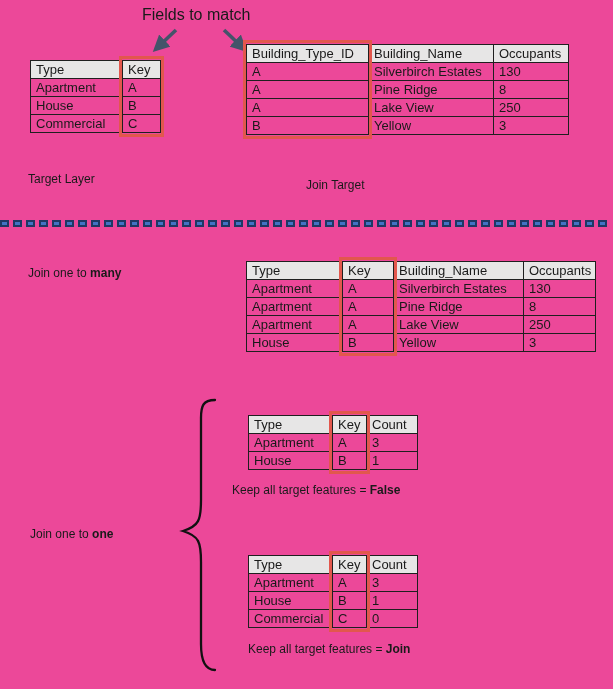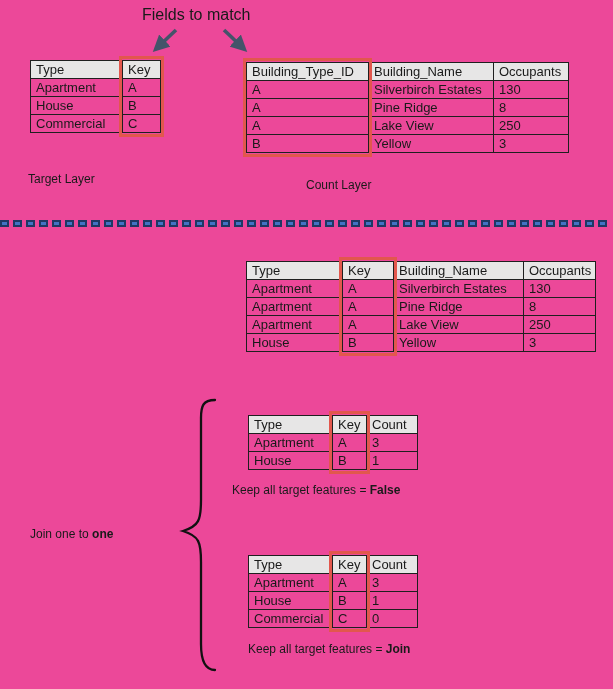--- a/index.html
+++ b/index.html
@@ -88,21 +88,21 @@
           <tr>
             <td>Commercial</td>
             <td>C</td>
           </tr>
         </tbody>
       </table>
       <div class="keybox" style="left: 89px; top: -4px; width: 45px; height: 81px;"></div>
     </div>
   <div class="abs label" style="left:28px;top:172px;">Target Layer</div>
 
-  <div class="tablewrap" style="left:246px;top:62px;">
+  <div class="tablewrap" style="left:246px;top:44px;">
       <table>
         <colgroup>
           <col style="width: 122px;">
           <col style="width: 125px;">
           <col style="width: 75px;">
         </colgroup>
         <thead>
           <tr>
             <th>Building_Type_ID</th>
             <th>Building_Name</th>
@@ -127,21 +127,21 @@
           </tr>
           <tr>
             <td>B</td>
             <td>Yellow</td>
             <td>3</td>
           </tr>
         </tbody>
       </table>
       <div class="keybox" style="left: -3px; top: -4px; width: 129px; height: 99px;"></div>
     </div>
-  <div class="abs label" style="left:306px;top:178px;">Count Layer</div>
+  <div class="abs label" style="left:306px;top:178px;">Join Target</div>
 
   <div class="abs divider" style="left:0;top:220px;width:613px;height:8px;">
       <span class="dash"></span>
       <span class="dash"></span>
       <span class="dash"></span>
       <span class="dash"></span>
       <span class="dash"></span>
       <span class="dash"></span>
       <span class="dash"></span>
       <span class="dash"></span>
@@ -179,20 +179,23 @@
       <span class="dash"></span>
       <span class="dash"></span>
       <span class="dash"></span>
       <span class="dash"></span>
       <span class="dash"></span>
       <span class="dash"></span>
       <span class="dash"></span>
       <span class="dash"></span>
     </div>
 
+  <div class="abs label" style="left:28px;top:266px;">
+    <span>Join one to </span><span class="bold">many</span>
+  </div>
   <div class="tablewrap" style="left:246px;top:261px;">
       <table>
         <colgroup>
           <col style="width: 96px;">
           <col style="width: 51px;">
           <col style="width: 130px;">
           <col style="width: 72px;">
         </colgroup>
         <thead>
           <tr>

